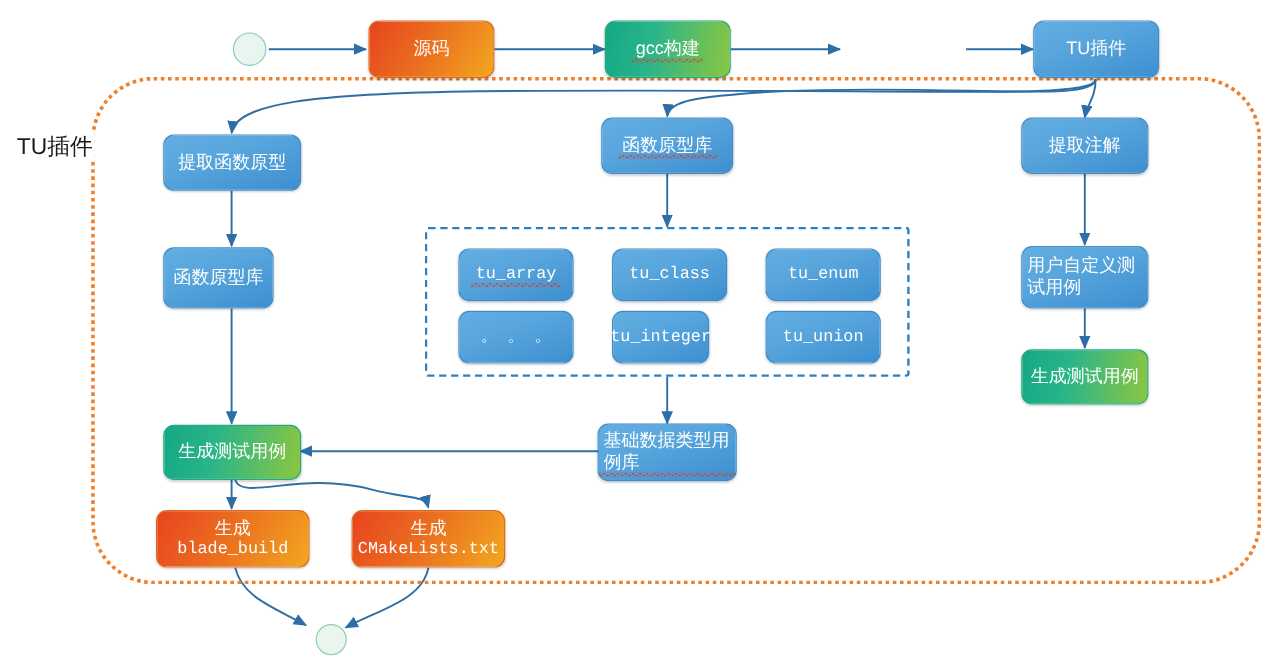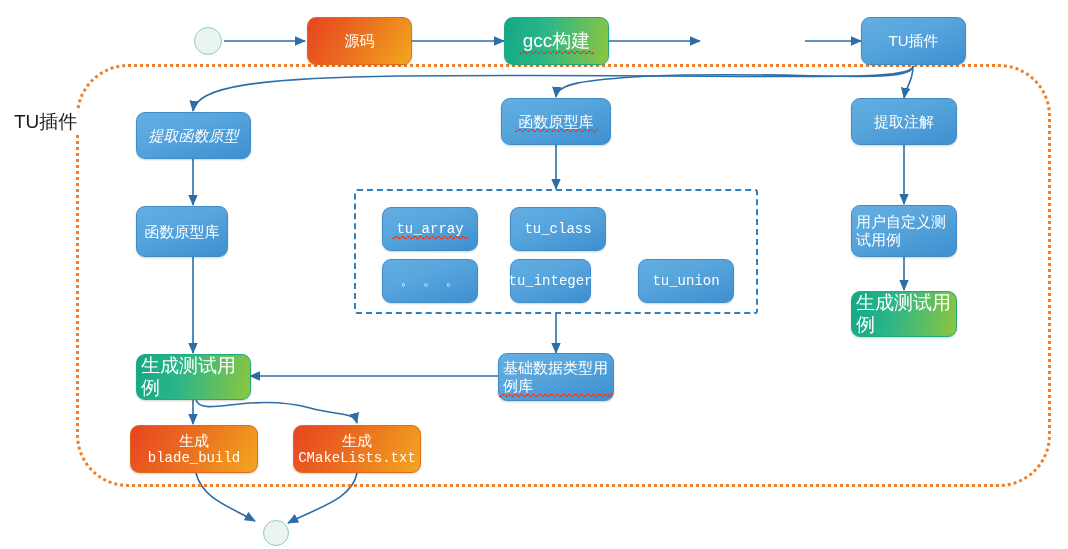--- a/index.html
+++ b/index.html
@@ -13,21 +13,21 @@
   
   .node{position:absolute;border-radius:9px;display:flex;align-items:center;
         justify-content:center;color:#fff;
         box-sizing:border-box;line-height:1.18;
         box-shadow:0 1px 2px rgba(0,0,0,.18);}
   .node .lbl{display:block;padding:0 4px;}
 
   .blue{background:linear-gradient(160deg,#63aee2 0%,#58a6dd 38%,#3e8fd0 100%);
         border:1px solid #3f8cc8;font-size:15px;}
   .green{background:linear-gradient(100deg,#14a886 0%,#2bb589 38%,#8cc63f 100%);
-         border:1px solid #21a97f;font-size:19px;}
+         border:1px solid #21a97f;font-size:15px;}
   .orange{background:linear-gradient(120deg,#e8441f 0%,#ea6a20 42%,#f2a71f 100%);
           border:1px solid #e06a1c;font-size:15px;}
 
   .mono{font-family:"Liberation Mono","DejaVu Sans Mono",monospace;font-size:14px;}
   .chip{font-family:"Liberation Mono","DejaVu Sans Mono",monospace;font-size:14px;}
 
   
   .sq{position:relative;display:inline-block;}
   .sq::after{content:"";position:absolute;left:0;right:0;bottom:-2px;height:3px;
     background-image:
@@ -98,21 +98,21 @@
 
   <div class="node green" style="left:504px;top:17px;width:105px;height:48px;">
     <span class="lbl sq">gcc构建</span>
   </div>
 
 
   <div class="node blue" style="left:861px;top:17px;width:105px;height:48px;">
     <span class="lbl">TU插件</span>
   </div>
 
-  <div class="node blue" style="left:136px;top:112px;width:115px;height:47px;font-style:italic;">
+  <div class="node blue" style="left:136px;top:112px;width:115px;height:47px;">
     <span class="lbl">提取函数原型</span>
   </div>
 
   <div class="node blue" style="left:136px;top:206px;width:92px;height:51px;">
     <span class="lbl">函数原型库</span>
   </div>
 
   <div class="node green" style="left:136px;top:354px;width:115px;height:46px;">
     <span class="lbl">生成测试用例</span>
   </div>
@@ -121,20 +121,23 @@
     <span class="lbl sq">函数原型库</span>
   </div>
 
   <div class="dash-zone" style="left:354px;top:189px;width:404px;height:125px;"></div>
 
   <div class="node blue chip" style="left:510px;top:207px;width:96px;height:44px;">
     <span class="lbl">tu_class</span>
   </div>
   <div class="node blue chip" style="left:382px;top:207px;width:96px;height:44px;">
     <span class="lbl sq">tu_array</span>
+  </div>
+  <div class="node blue chip" style="left:638px;top:207px;width:96px;height:44px;">
+    <span class="lbl">tu_enum</span>
   </div>
   <div class="node blue chip" style="left:382px;top:259px;width:96px;height:44px;">
     <span class="lbl">。 。 。</span>
   </div>
   <div class="node blue chip" style="left:510px;top:259px;width:81px;height:44px;">
     <span class="lbl">tu_integer</span>
   </div>
   <div class="node blue chip" style="left:638px;top:259px;width:96px;height:44px;">
     <span class="lbl">tu_union</span>
   </div>

